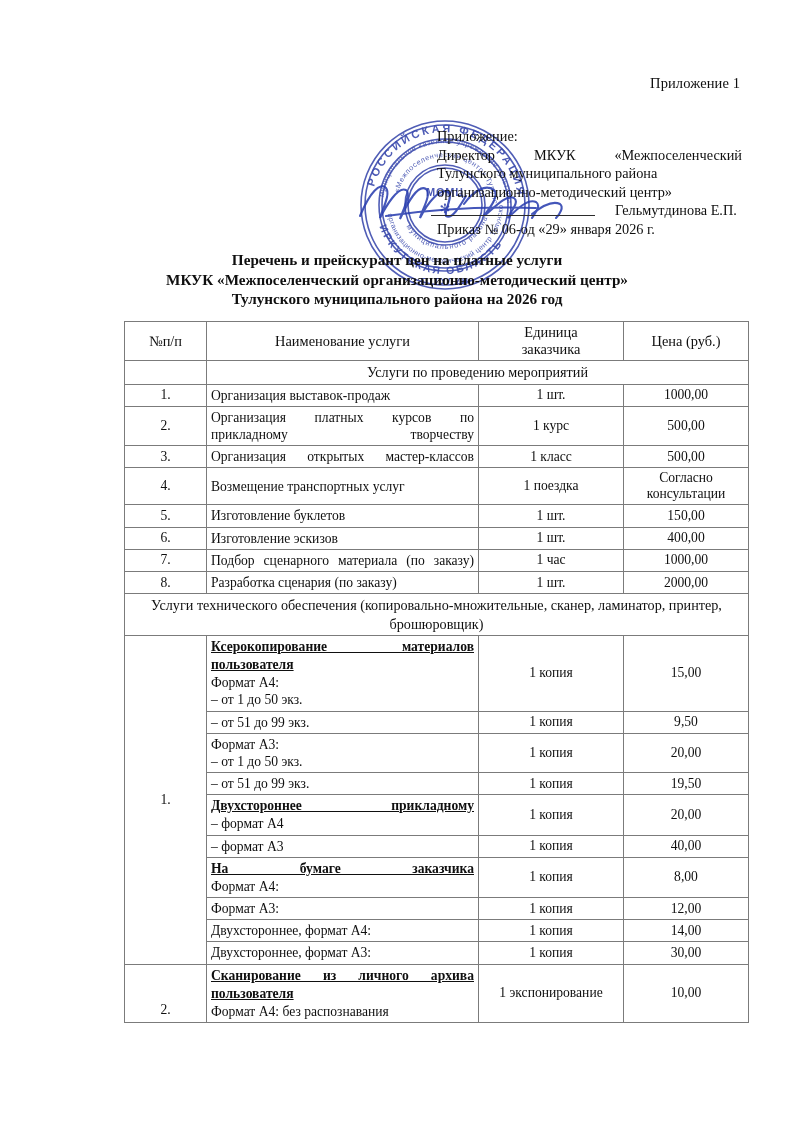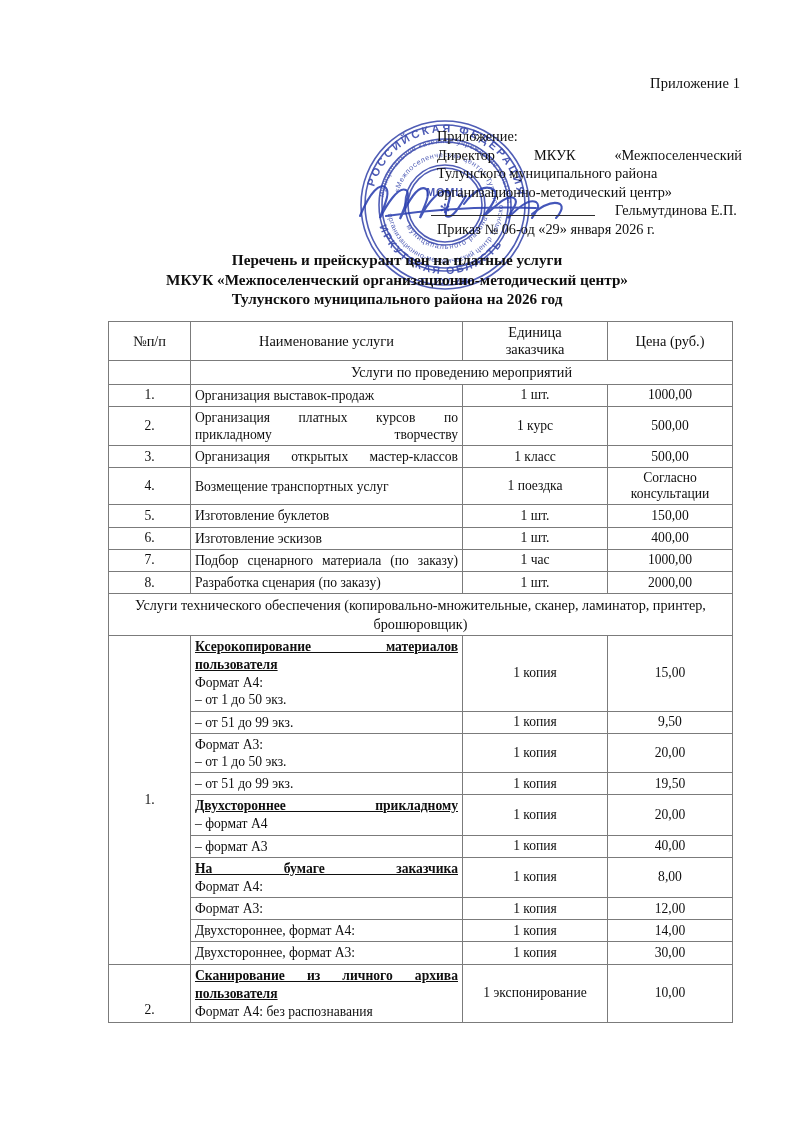--- a/index.html
+++ b/index.html
@@ -100,21 +100,21 @@
     font-weight: bold;
     font-size: 15.2px;
     line-height: 19.5px;
     z-index: 3;
   }
 
   
   table.price {
     position: absolute;
     top: 321px;
-    left: 108px;
+    left: 124px;
     width: 624px;
     border-collapse: collapse;
     font-size: 13.6px;
     table-layout: fixed;
   }
   table.price td, table.price th {
     border: 1px solid #7b7b7b;
     padding: 2px 4px;
     vertical-align: middle;
     font-weight: normal;

